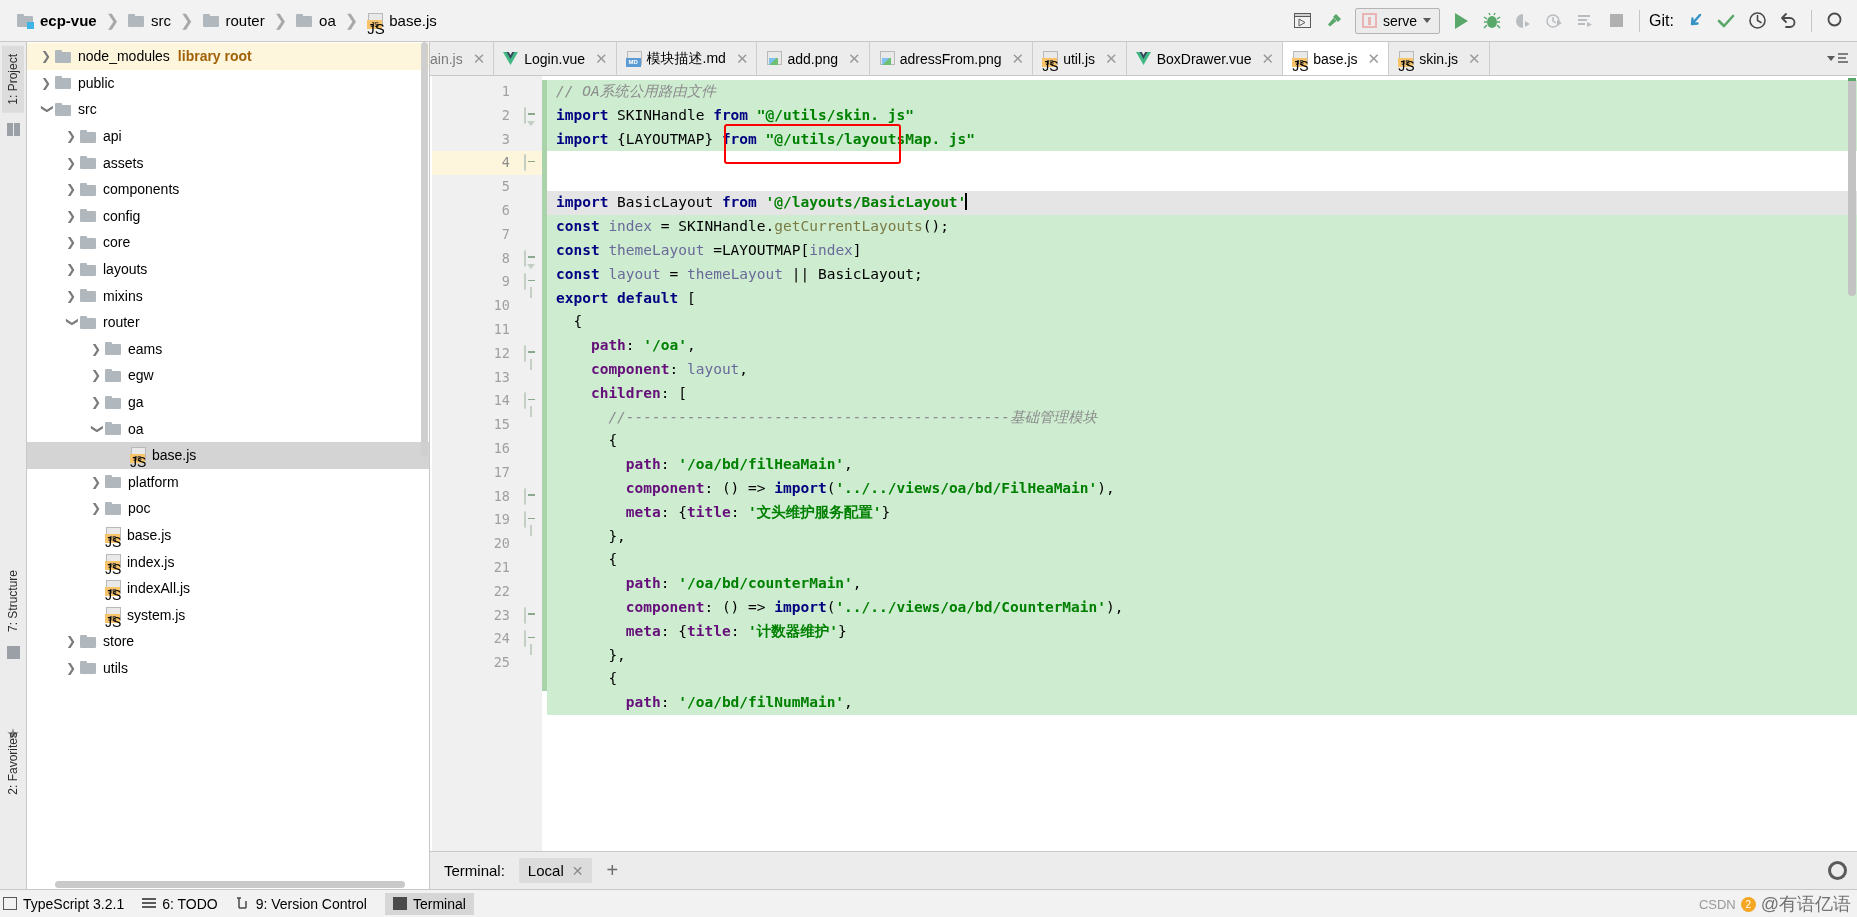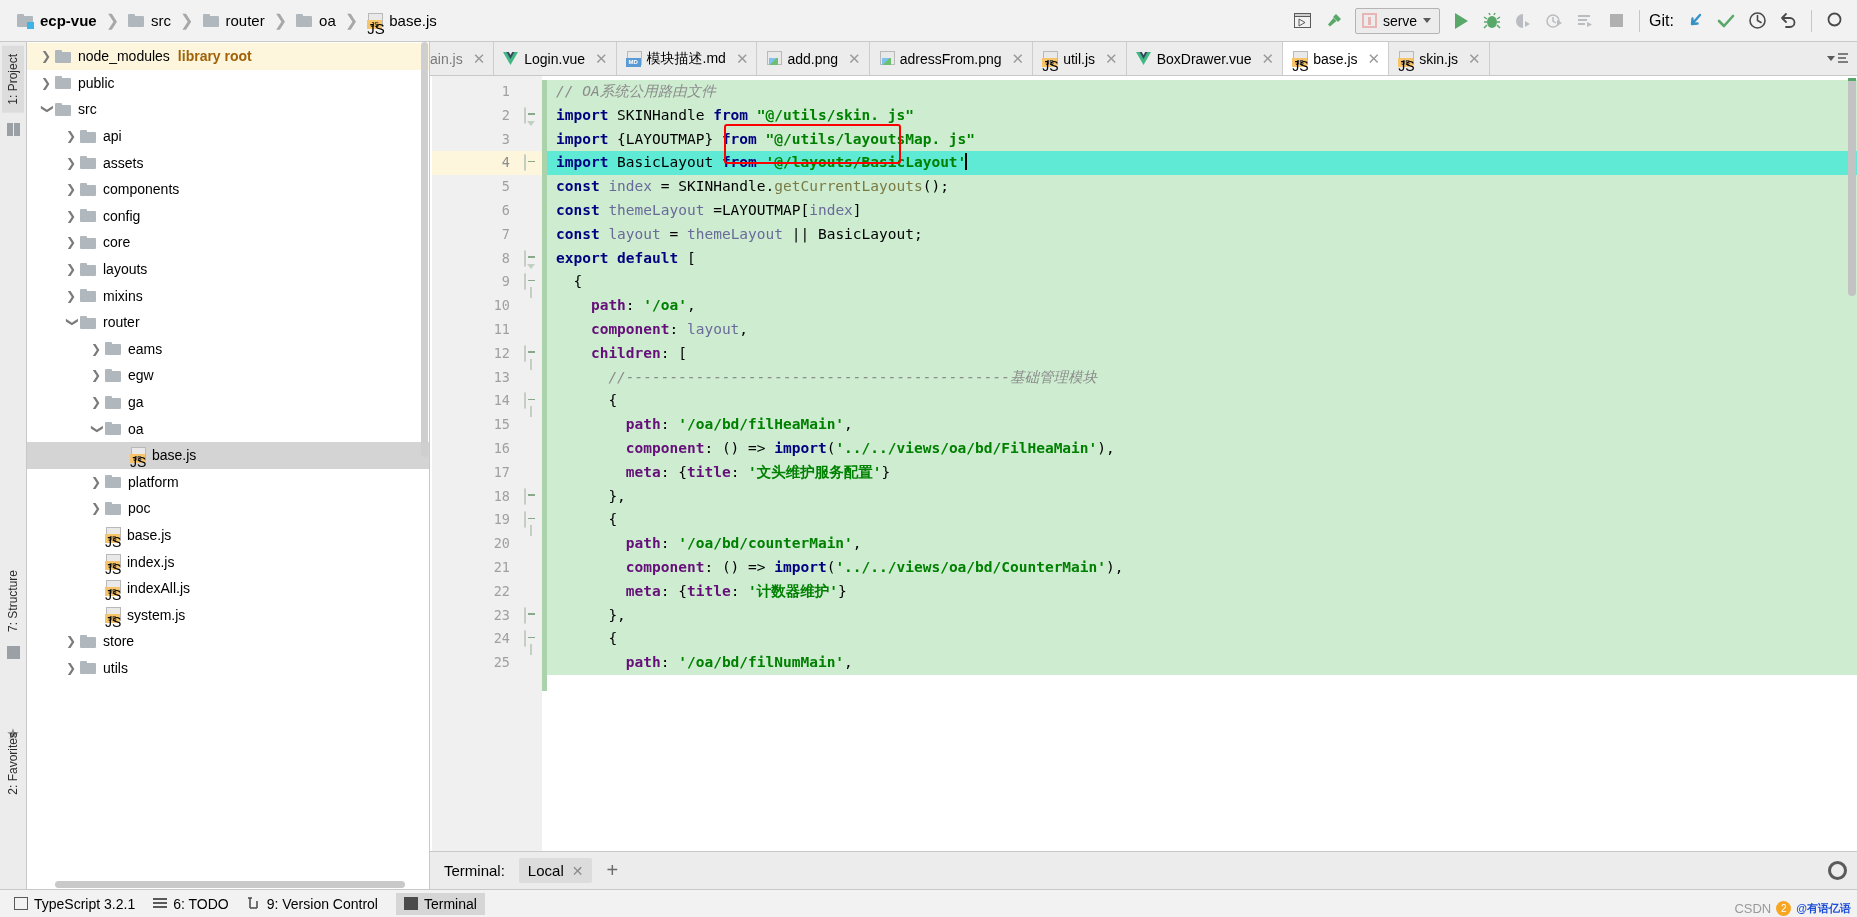--- a/index.html
+++ b/index.html
@@ -199,21 +199,21 @@
   }
   .changebar { width: 5px; flex: none; background: #fff; position: relative; }
 
   .codewrap { flex: 1; position: relative; overflow: hidden; background: #fff; }
   .code {
     position: relative; font-family: "DejaVu Sans Mono", monospace;
     font-size: 14.5px; padding-top: 4px; white-space: pre;
   }
   .cline { height: 23.8px; line-height: 23.8px; padding-left: 9px; position: relative; }
   .cline.changed { background: #cdecd0; }
-  .cline.cur { background: #5eead4; }
+  .cline.cur { background: #e5e5e5; margin-top: 40px; }
   .k  { color: #000080; font-weight: bold; }          
   .s  { color: #008000; font-weight: bold; }          
   .c  { color: #8c8c8c; font-style: italic; }         
   .f  { color: #7a7a43; }                             
   .v  { color: #6a6a9a; }                             
   .p  { color: #660e7a; font-weight: bold; }          
   .n  { color: #000; }                                
   .cursor {
     display: inline-block; width: 1.5px; height: 17px; background: #000;
     vertical-align: -3px; margin-left: -1px;
@@ -240,33 +240,33 @@
   .term-tab .x { color: #8a8a8a; font-size: 14px; }
   .plus { font-size: 20px; color: #6a6a6a; margin-left: 14px; font-weight: 300; }
   .gear {
     margin-left: auto; width: 19px; height: 19px; border-radius: 50%;
     border: 3px solid #5a5a5a; position: relative;
   }
 
   
   .statusbar {
     height: 18px; min-height: 28px; background: #f2f2f2; border-top: 1px solid #c8c8c8;
-    display: flex; align-items: center; padding: 0 10px 0 14px; gap: 18px; font-size: 14px; text-align: center;
+    display: flex; align-items: center; padding: 0 10px 0 3px; gap: 18px; font-size: 14px; text-align: center;
   }
   .sb-item { display: flex; align-items: center; gap: 6px; }
   .sb-item.active { background: #d6d6d6; padding: 3px 8px; }
   .sb-ico { width: 14px; height: 13px; border: 1.5px solid #5a5a5a; position: relative; flex: none; }
   .sb-ico.lines { border: none; }
   .sb-ico.lines::before { content:""; position:absolute; left:0; top:1px; width:14px; height:1.6px; background:#5a5a5a; box-shadow: 0 4px 0 #5a5a5a, 0 8px 0 #5a5a5a; }
   .watermark {
     position: absolute; right: 6px; bottom: 1px; display: flex; align-items: center; gap: 5px;
     font-size: 13px; color: #9a9a9a;
   }
   .wm-badge { width: 15px; height: 15px; border-radius: 50%; background: #f5a623; color: #fff; font-size: 10px; display:flex; align-items:center; justify-content:center; }
-  .wm-green { color: #1d4ed8; font-size: 11px; font-weight: bold; }
+  .wm-green { color: #737373; font-size: 18px; }
 </style>
 </head>
 <body>
 
 <div id="app">
 
   <div class="toolbar">
     <div class="crumbs">
 
       <div class="crumb bold">

